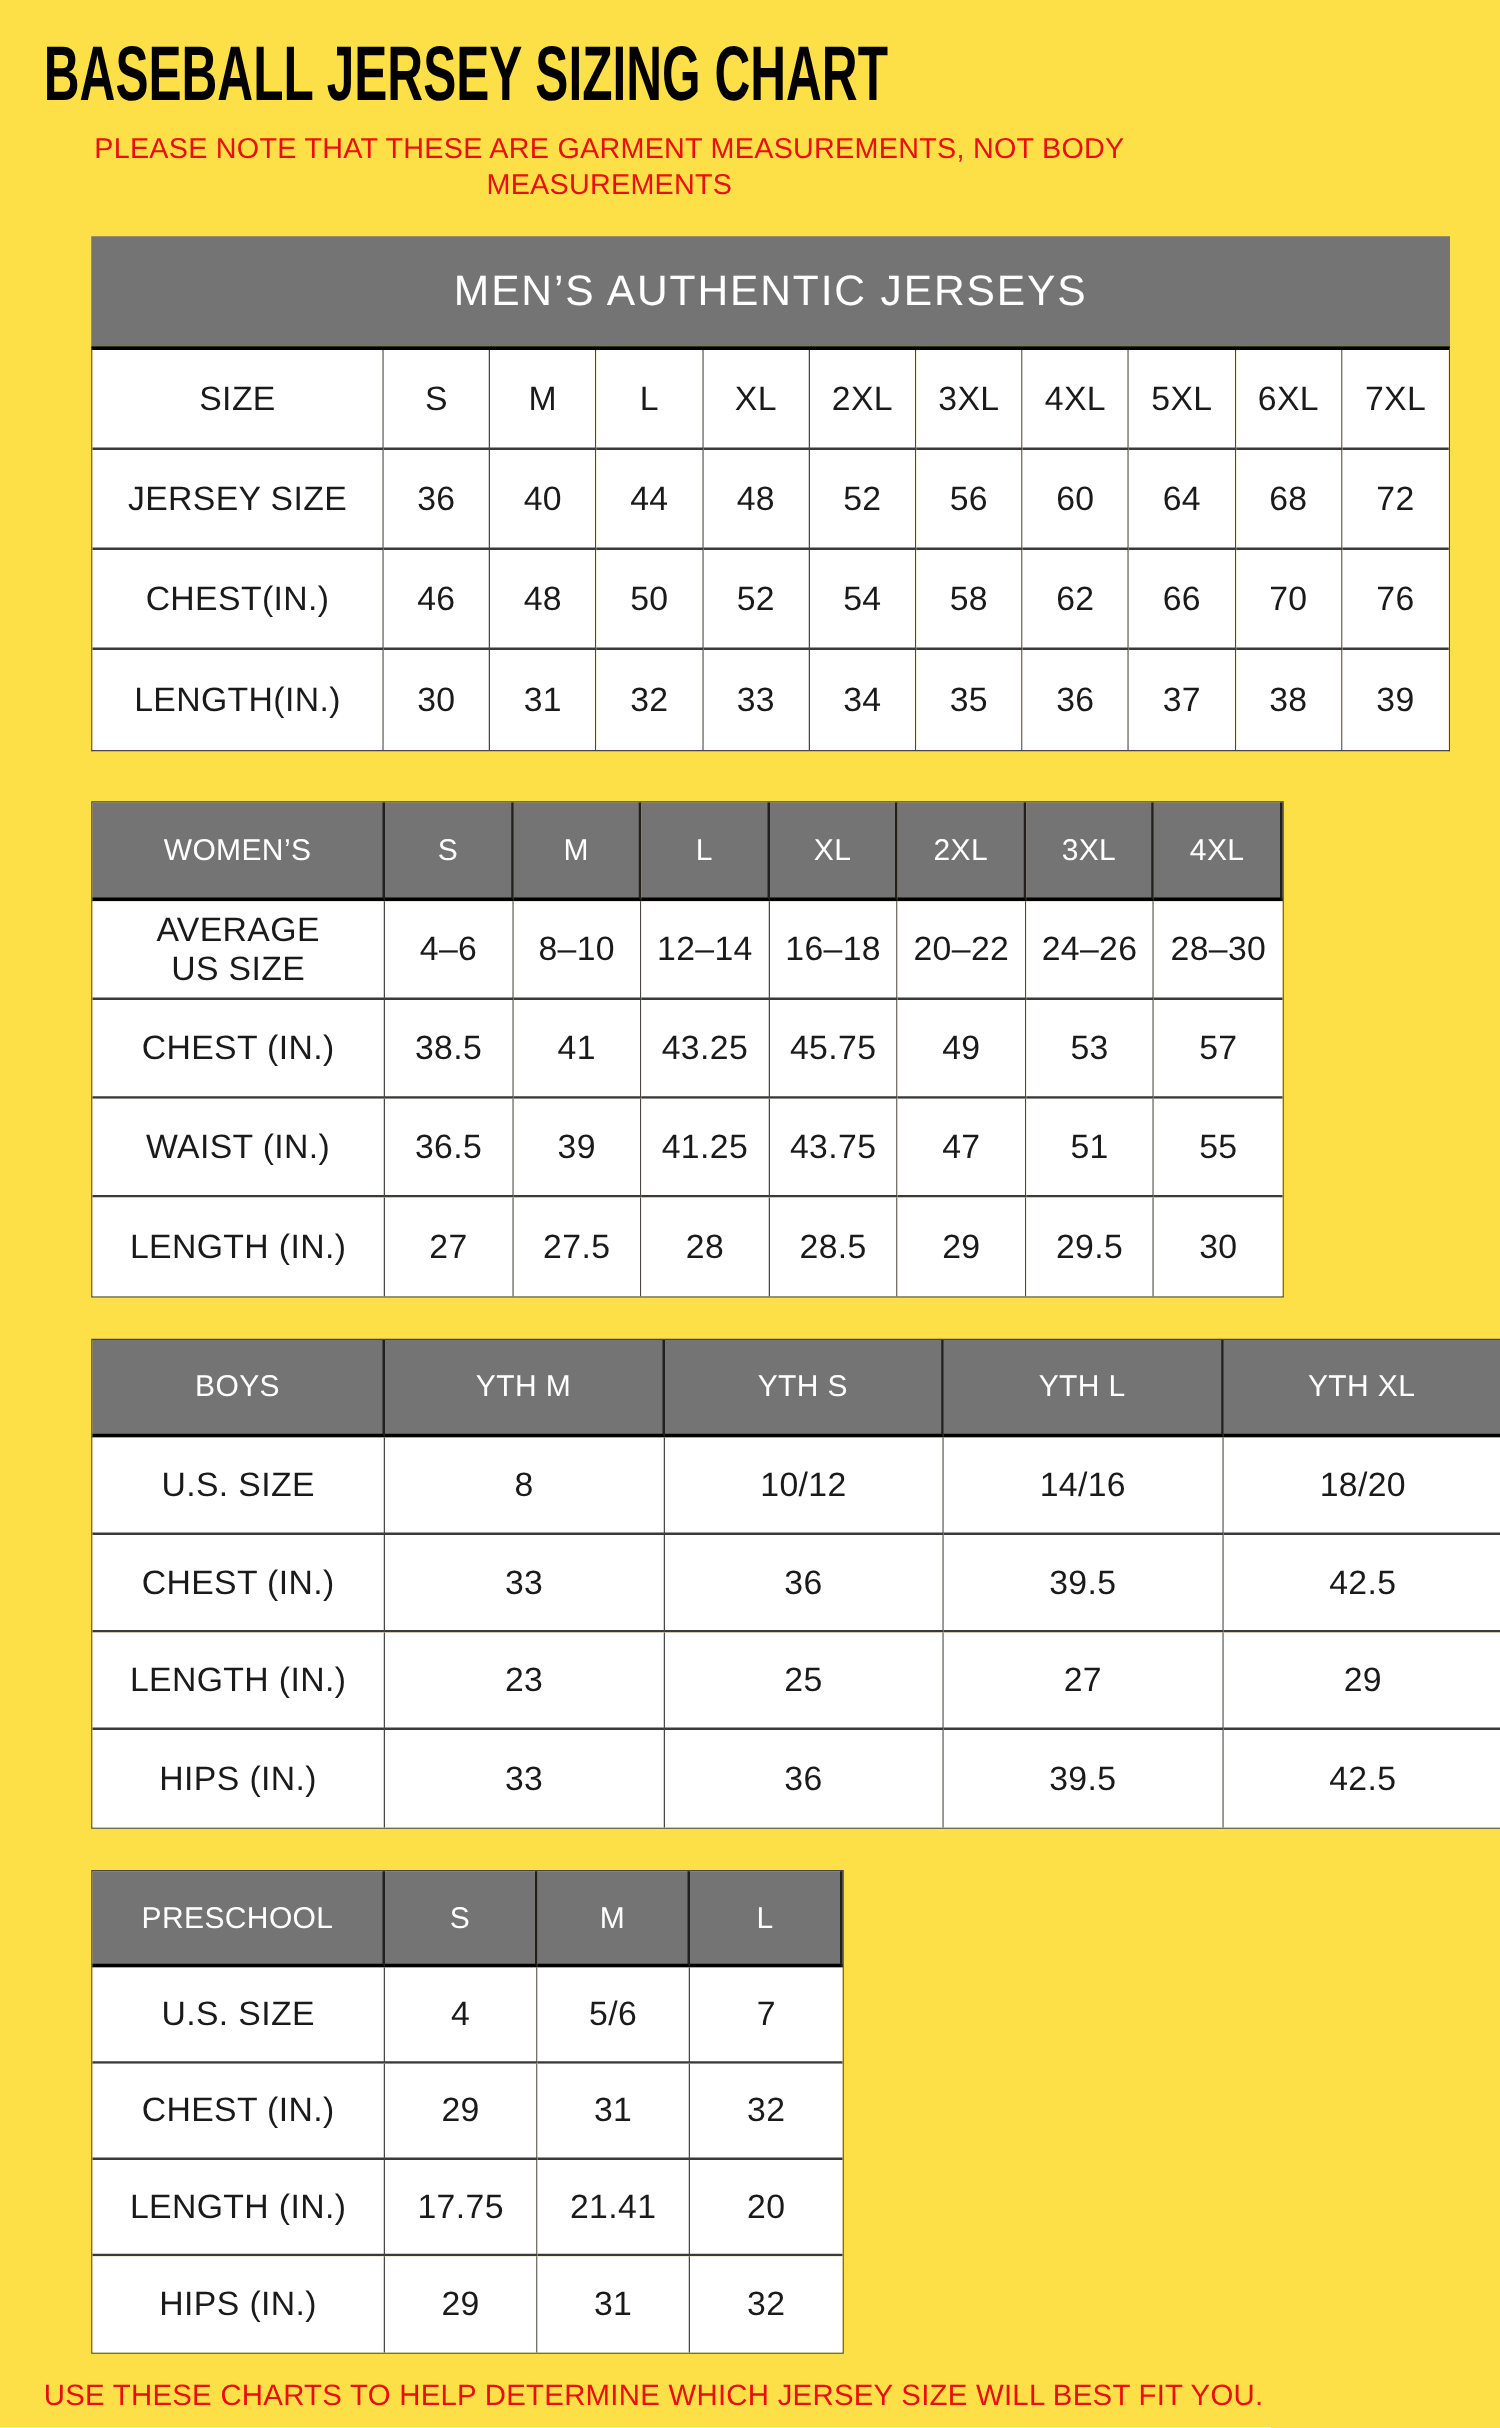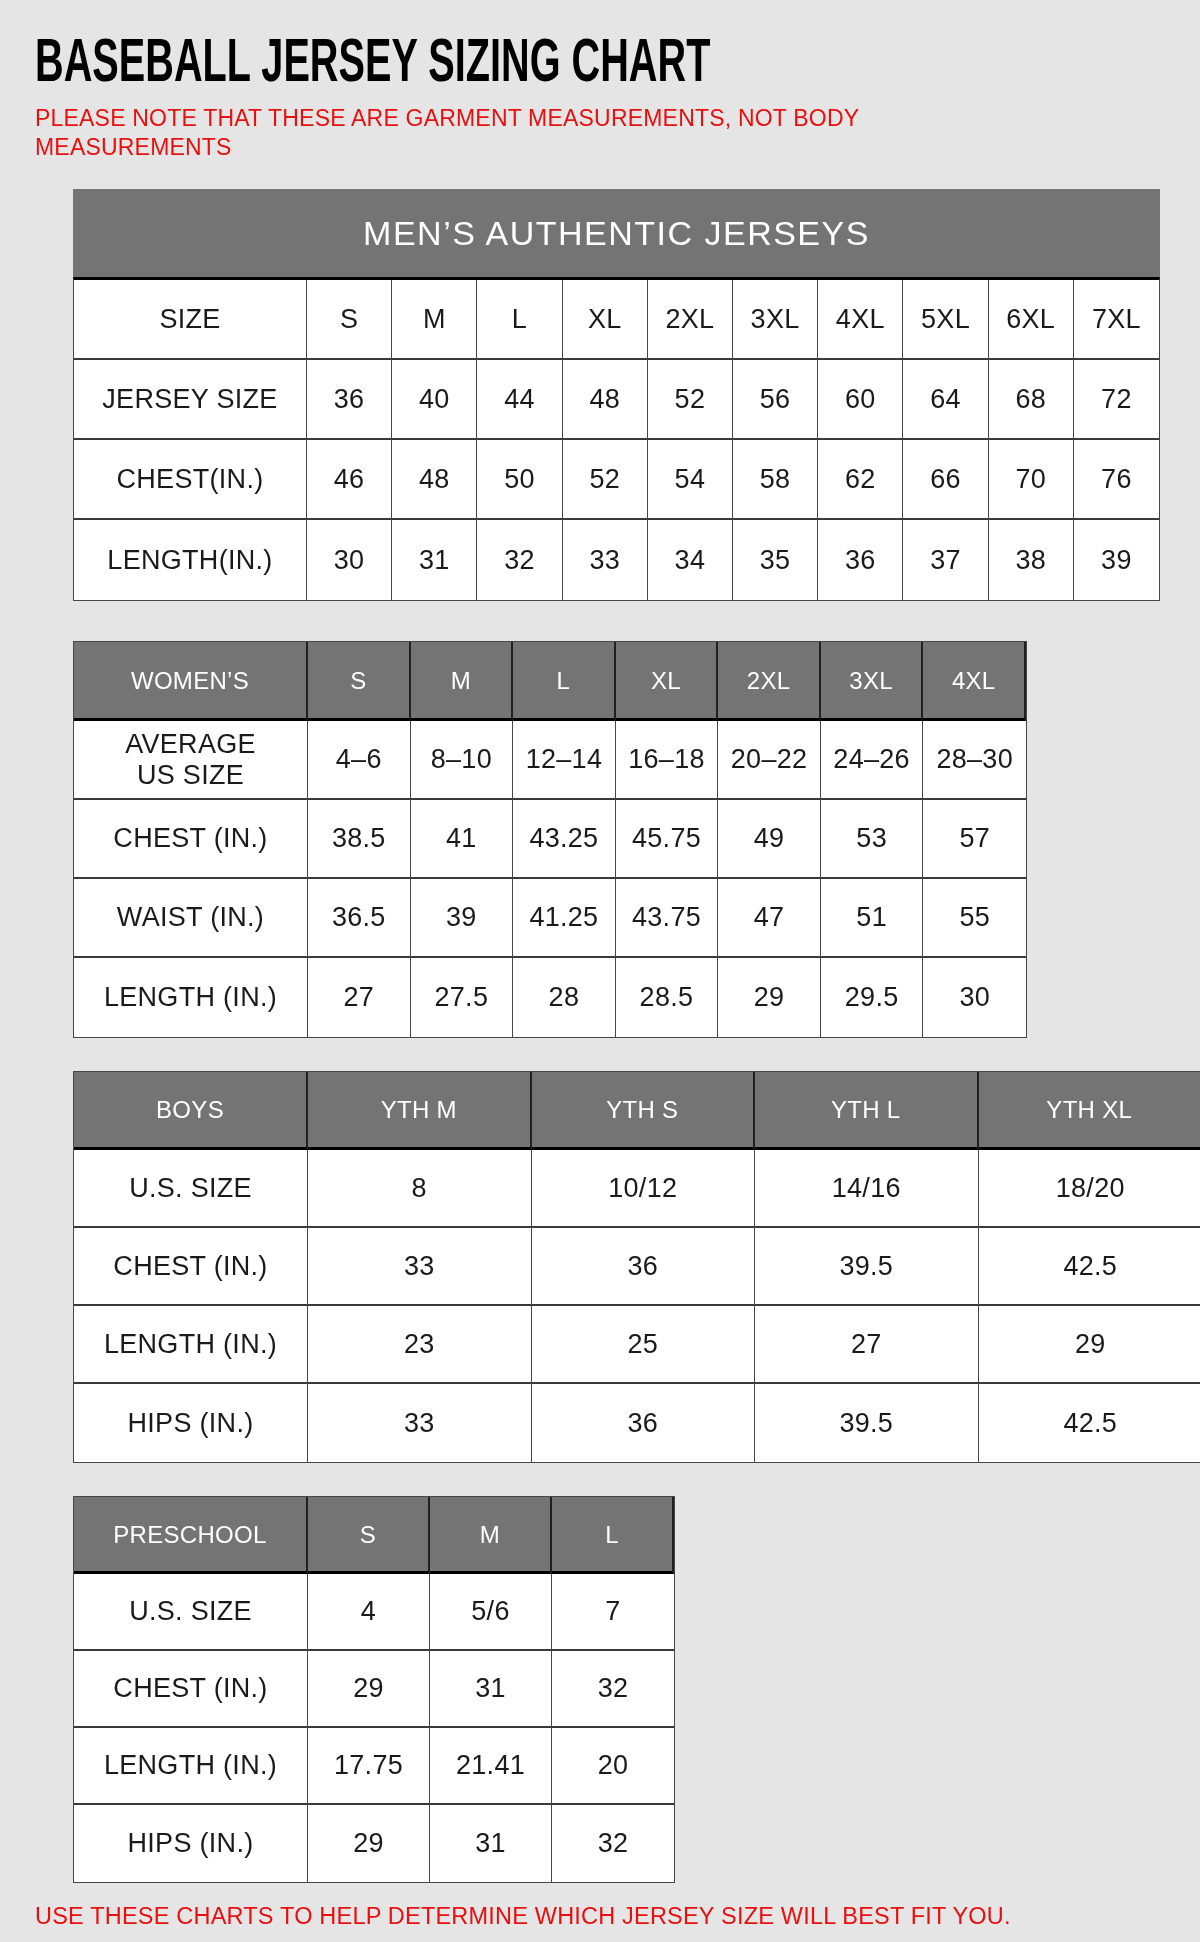--- a/index.html
+++ b/index.html
@@ -1,21 +1,21 @@
 <!DOCTYPE html>
 <html><head>
 <meta charset="utf-8">
 <style>
   * { box-sizing: border-box; margin: 0; padding: 0; }
   html, body { background: #ffffff; }
   .page {
     position: relative;
     width: 1200px;
     height: 1942px;
-    background: #e5e5e5;
+    background: #fde047;
     overflow: hidden;
     font-family: "Liberation Sans", sans-serif;
     color: #1a1a1a;
   }
   .content { padding: 30px 0 0 35px; }
 
   
   .main-title {
     font-size: 62px;
     font-weight: 700;
@@ -28,20 +28,21 @@
   }
 
   
   .red-note {
     margin-top: 14px;
     width: 905px;
     font-size: 23px;
     line-height: 29px;
     color: #e80f0f;
     letter-spacing: 0.2px;
+    text-align: center;
   }
   .red-footer {
     margin-top: 19px;
     width: 1130px;
     font-size: 23.5px;
     line-height: 28px;
     color: #e80f0f;
     letter-spacing: 0.2px;
   }
 

